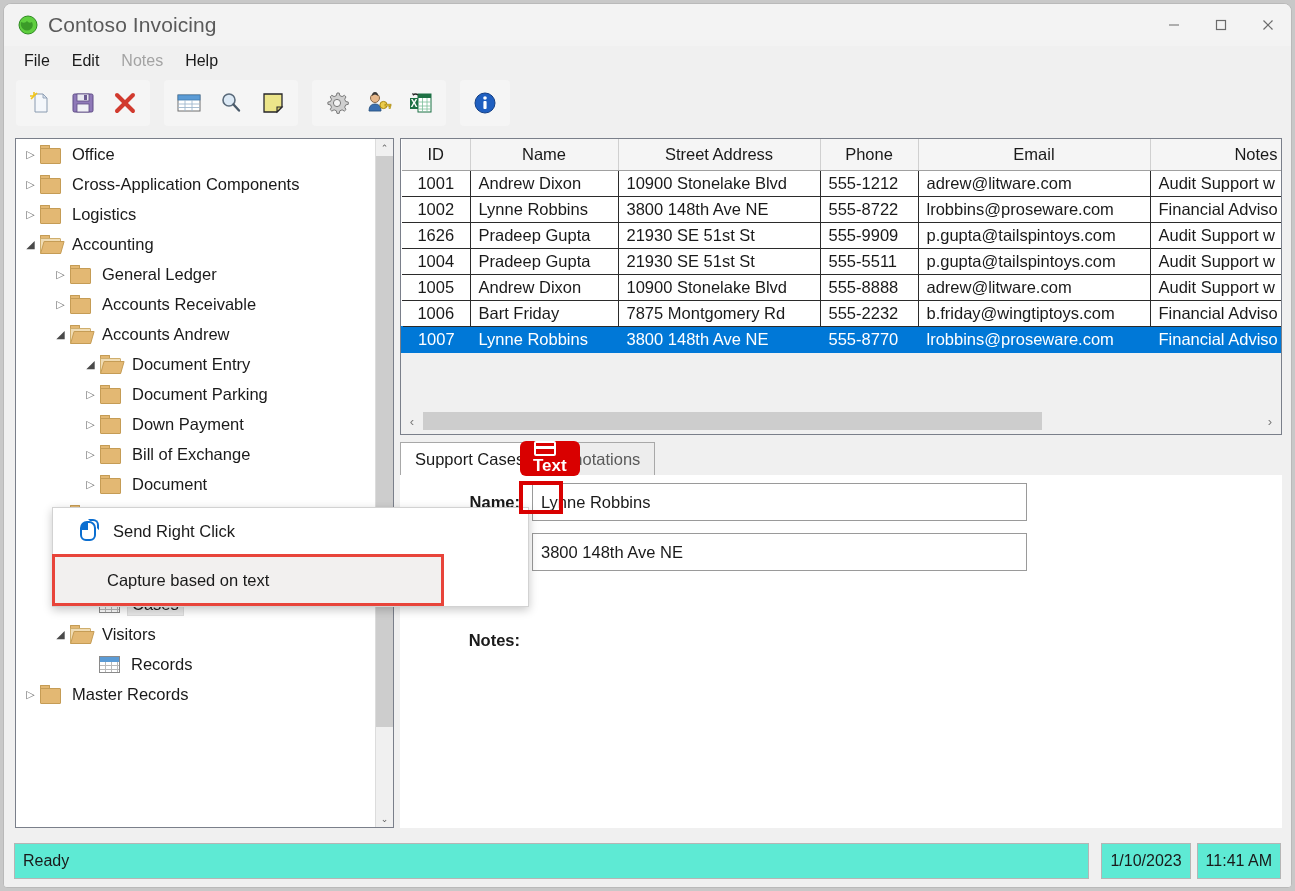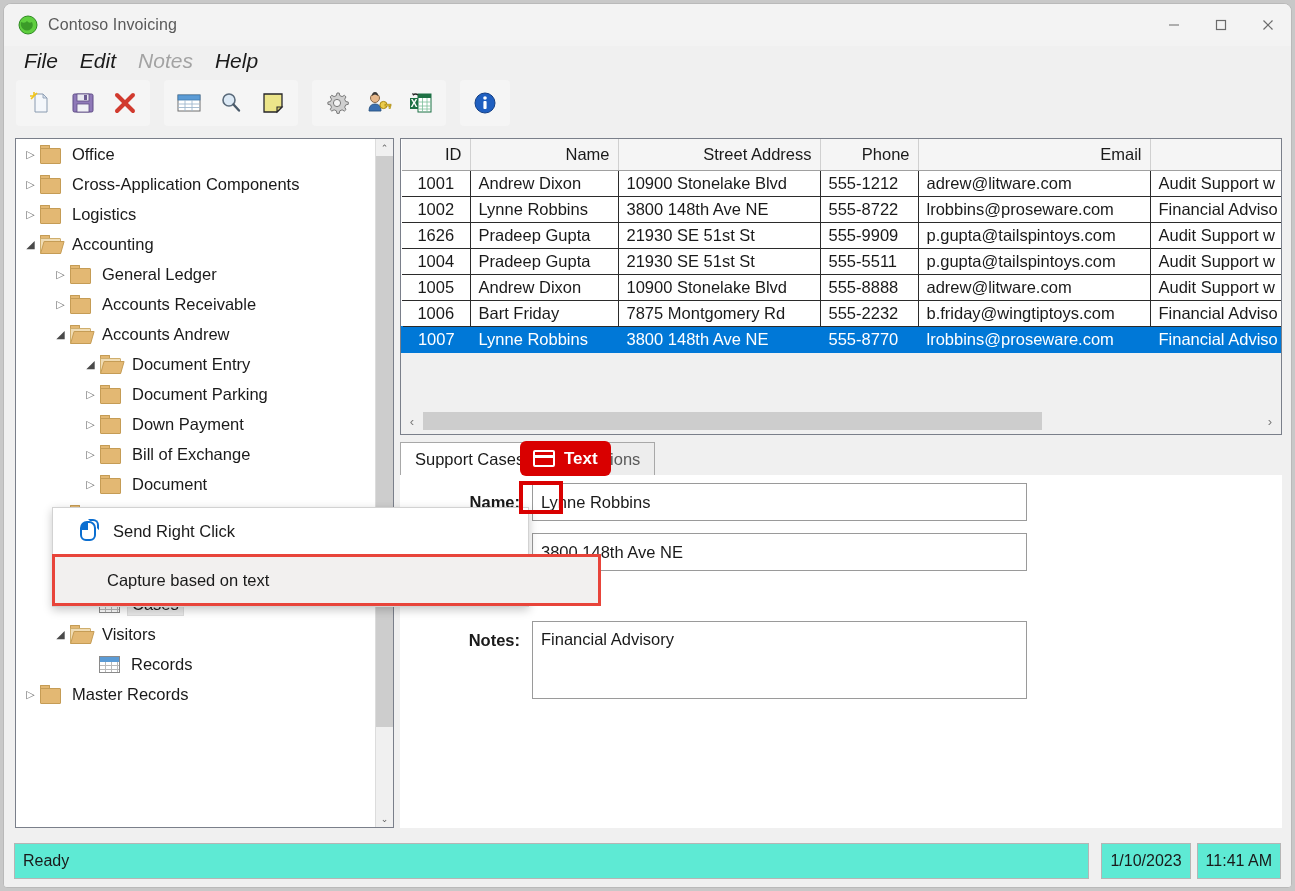--- a/index.html
+++ b/index.html
@@ -26,43 +26,43 @@
     background: #f3f3f3;
     display: flex; align-items: center;
   }
   .title-icon {
     margin-left: 14px; margin-right: 10px;
     width: 20px; height: 20px;
     display: flex; align-items: center; justify-content: center;
     font-size: 17px; line-height: 1;
   }
   .title-text {
-    font-size: 16px; color: #5a5a5a; letter-spacing: 0.1px;
+    font-size: 21px; color: #5a5a5a; letter-spacing: 0.1px;
   }
   .win-controls {
     position: absolute; right: 0; top: 0;
     height: 42px; display: flex;
   }
   .win-btn {
     width: 47px; height: 42px;
     display: flex; align-items: center; justify-content: center;
     color: #6b6b6b;
   }
   
   .menubar {
     position: absolute; left: 0; top: 42px;
     width: 100%; height: 30px;
     display: flex; align-items: center;
     padding-left: 10px;
     box-sizing: border-box;
     background: #f0f0f0;
   }
   .menu-item {
-    font-size: 21px; color: #1a1a1a;
-    padding: 3px 10px; margin-right: 2px; font-style: italic;
+    font-size: 16px; color: #1a1a1a;
+    padding: 3px 10px; margin-right: 2px;
   }
   .menu-item.disabled { color: #a3a3a3; }
   
   .toolbar {
     position: absolute; left: 0; top: 74px;
     width: 100%; height: 50px;
     display: flex; align-items: center;
     padding-left: 12px; box-sizing: border-box;
     background: #f0f0f0;
   }
@@ -181,21 +181,21 @@
   table.dg {
     border-collapse: collapse;
     table-layout: fixed;
     width: 960px;
     font-size: 16.5px;
     background: #fff;
   }
   table.dg th {
     background: #f5f5f5;
     font-weight: normal;
-    text-align: right;
+    text-align: center;
     padding: 3px 8px;
     height: 31px;
     border-right: 1px solid #d0d0d0;
     border-bottom: 1px solid #a0a0a0;
     color: #1a1a1a;
     box-sizing: border-box;
     overflow: hidden;
     white-space: nowrap;
   }
   table.dg td {
@@ -309,33 +309,34 @@
   .ctx-item .ctx-ico {
     width: 26px; min-width: 26px; margin-right: 12px;
     display: flex; align-items: center; justify-content: center;
   }
   .ctx-item.highlighted {
     background: #f2f0ef;
     border: 3px solid #e8443a;
     height: 52px;
     padding-left: 52px;
     margin: 0 -1px;
-    width: 549px;
+    width: 392px;
   }
   .badge-text {
     position: absolute;
     left: 516px; top: 437px;
     height: 35px;
     background: #d90000;
     color: #ffffff;
     border-radius: 6px;
     display: flex; align-items: center;
     padding: 0 13px;
     font-size: 17px; font-weight: bold;
     z-index: 60;
+    flex-direction: column;
   }
   .badge-text .bico {
     width: 22px; height: 17px;
     border: 2.5px solid #fff; border-radius: 2px;
     margin-right: 9px; position: relative; box-sizing: border-box;
   }
   .badge-text .bico::after {
     content: ''; position: absolute; left: 0; top: 3px;
     width: 100%; height: 2.5px; background: #fff;
   }
@@ -794,21 +795,20 @@
           <div class="form-row">
             <div class="form-label">Name:</div>
             <div class="form-input">Lynne Robbins</div>
           </div>
           <div class="form-row">
             <div class="form-label">Street Address:</div>
             <div class="form-input">3800 148th Ave NE</div>
           </div>
           <div class="form-row">
             <div class="form-label">Notes:</div>
-            <div class="form-input textarea">Financial Advisory</div>
           </div>
         </div>
       </div>
     </div>
   </div>
 
   <div class="statusbar">
     <div class="sb-cell sb-main">Ready</div>
     <div class="sb-cell sb-small">1/10/2023</div>
     <div class="sb-cell sb-small">11:41 AM</div>

